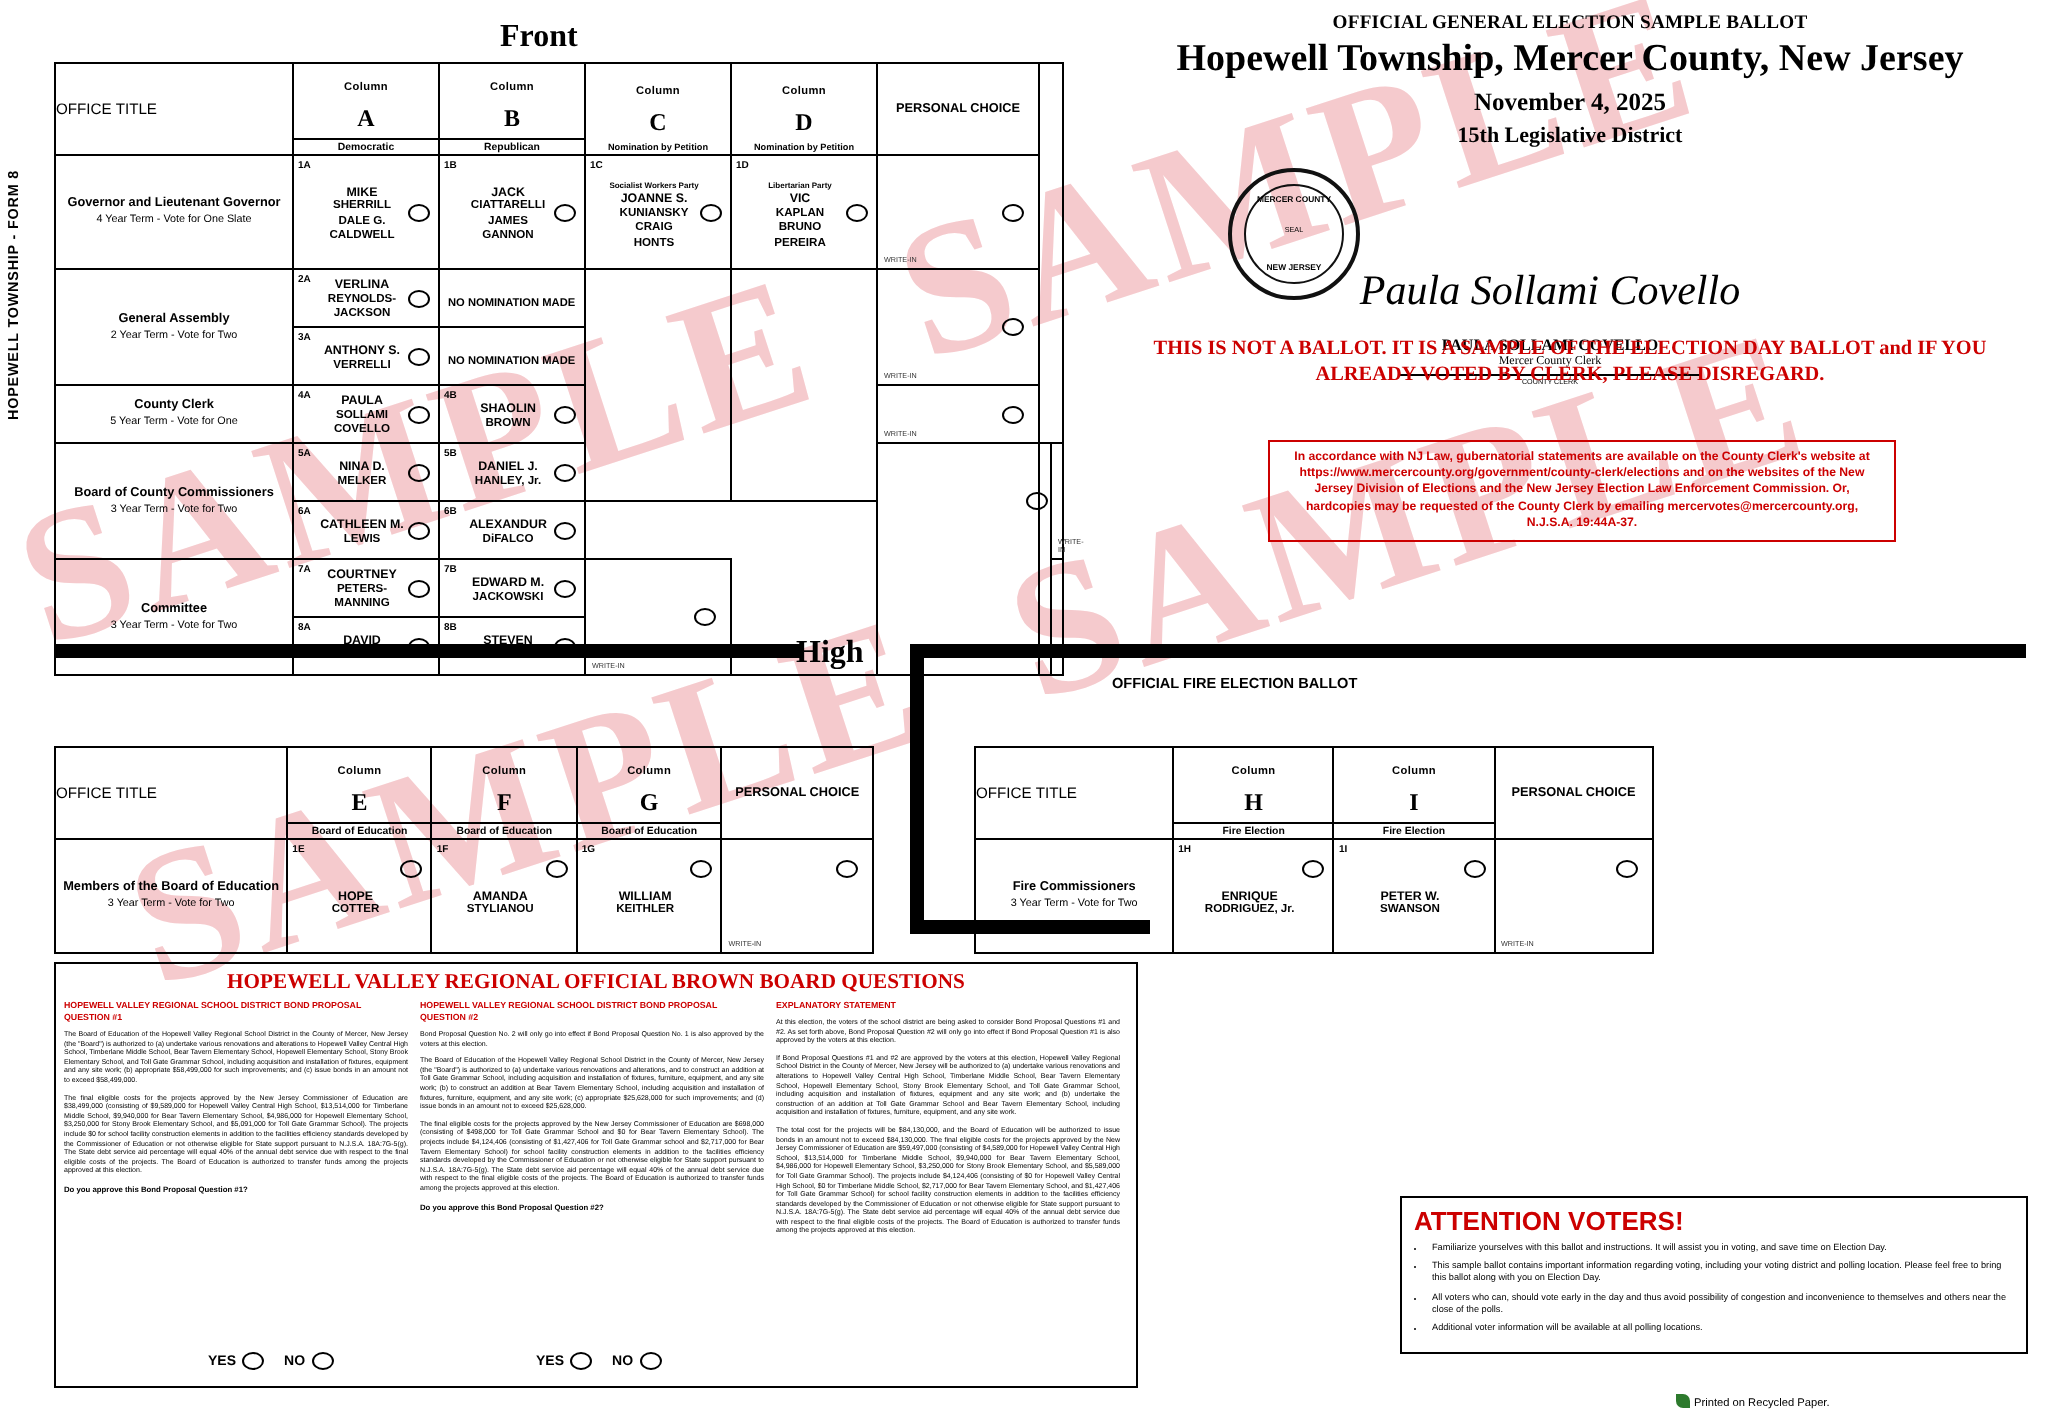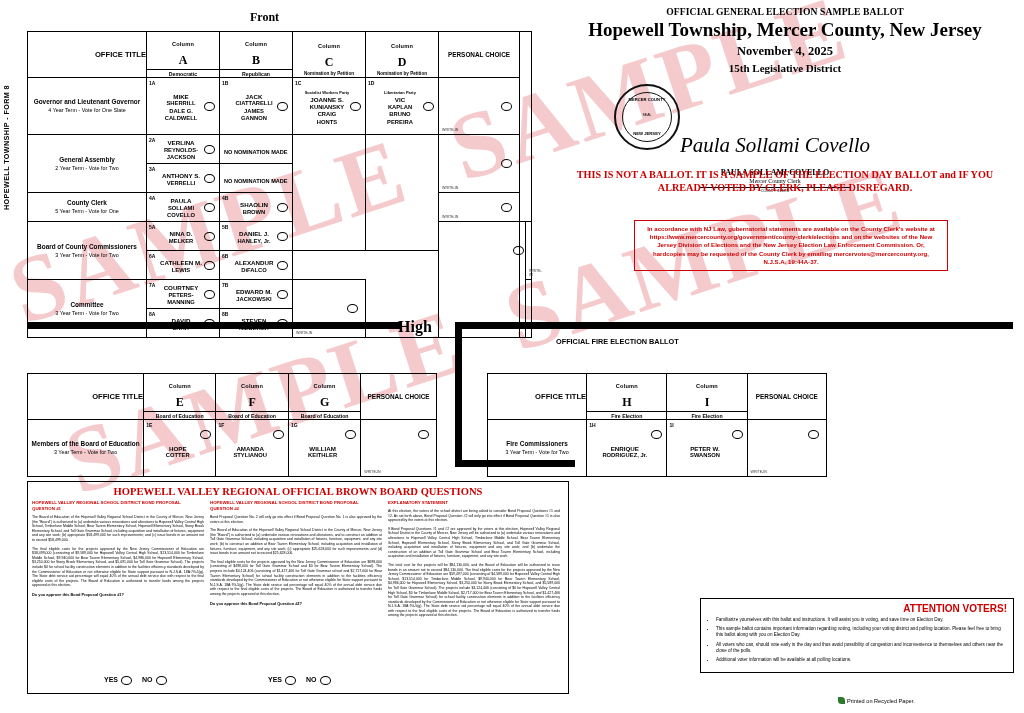--- a/index.html
+++ b/index.html
@@ -29,41 +29,41 @@
   .vert-label{
     position:absolute;left:2px;top:210px;
     font-size:7.2px;font-weight:bold;letter-spacing:.4px;
     transform:rotate(-90deg);transform-origin:left top;
     white-space:nowrap;
   }
   .center{text-align:center;}
 
   
   .front-title{
-    position:absolute;left:250px;top:10px;font-size:12px;font-weight:bold;
+    position:absolute;left:250px;top:10px;font-size:16px;font-weight:bold;
     font-family:"Liberation Serif", serif;
   }
   .back-title{
     position:absolute;left:398px;top:318px;font-size:16px;font-weight:bold;
     font-family:"Liberation Serif", serif;
   }
 
   
   .ballot{
     position:absolute;left:27px;top:31px;width:505px;
     border:1.4px solid #000;border-collapse:collapse;background:transparent;
     z-index:2;
   }
   .ballot td,.ballot th{border:1px solid #000;padding:0;vertical-align:middle;}
   .hdr{height:24px;}
   .hdr .col-word{font-size:5.6px;font-weight:bold;letter-spacing:.2px;}
   .hdr .col-letter{font-size:12px;font-weight:bold;font-family:"Liberation Serif",serif;line-height:11px;}
   .hdr .col-party{font-size:5.2px;font-weight:bold;border-top:1px solid #000;display:block;margin-top:1px;padding-top:1px;}
   .hdr .col-party-plain{font-size:4.6px;font-weight:bold;display:block;margin-top:1px;}
-  .th-office{font-size:7.6px;font-weight:bold;text-align:right;}
+  .th-office{font-size:7.6px;font-weight:normal;text-align:left;}
   .th-pc{font-size:6.4px;font-weight:bold;text-align:center;line-height:8px;}
 
   .office-cell{font-size:6px;text-align:center;line-height:8px;padding:2px 3px;}
   .office-cell .o-name{font-weight:bold;font-size:6.4px;display:block;}
   .office-cell .o-term{font-size:5.4px;display:block;}
 
   .cand{position:relative;height:28px;}
   .cand .num{position:absolute;left:2px;top:2px;font-size:5px;font-weight:bold;}
   .cand .oval{
     position:absolute;right:4px;top:50%;margin-top:-4.5px;
@@ -136,21 +136,21 @@
   .qcols{display:flex;padding:0 4px;gap:6px;}
   .qcol{width:172px;}
   .qcol .qh{font-size:4.4px;font-weight:bold;color:#cc0000;line-height:6px;margin-bottom:3px;}
   .qcol p{font-size:3.5px;line-height:4.6px;margin:0 0 4px 0;text-align:justify;}
   .qcol .qask{font-size:3.9px;font-weight:bold;margin-top:4px;}
   .yesno{position:absolute;bottom:8px;font-size:7px;font-weight:bold;display:flex;gap:10px;align-items:center;}
   .yesno .oval{width:9px;height:7px;border:1px solid #000;border-radius:50%;display:inline-block;margin-left:3px;vertical-align:middle;}
 
   
   .attn{position:absolute;left:700px;top:598px;width:300px;border:1px solid #000;padding:4px 6px 6px;z-index:2;}
-  .attn .at{text-align:right;font-size:10px;font-weight:bold;color:#cc0000;margin-bottom:3px;}
+  .attn .at{text-align:left;font-size:13px;font-weight:bold;color:#cc0000;margin-bottom:3px;}
   .attn ul{margin:0;padding-left:9px;}
   .attn li{font-size:4.6px;line-height:6.2px;margin-bottom:3px;}
 
   .recycled{position:absolute;left:838px;top:697px;font-size:5.6px;z-index:2;}
   .recycled .leaf{display:inline-block;width:7px;height:7px;border-radius:0 50% 0 50%;background:#2d7a2d;vertical-align:-1px;margin-right:2px;}
 </style>
 </head>
 <body>
 
 <div class="page">

